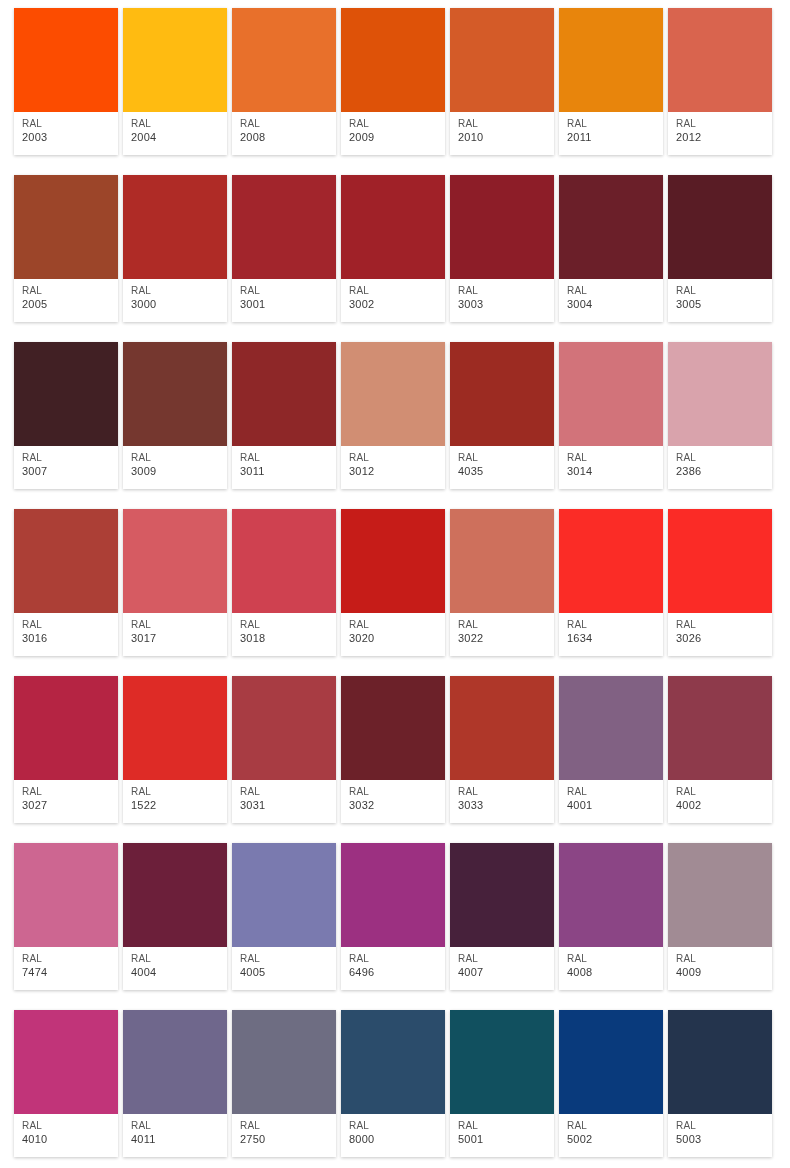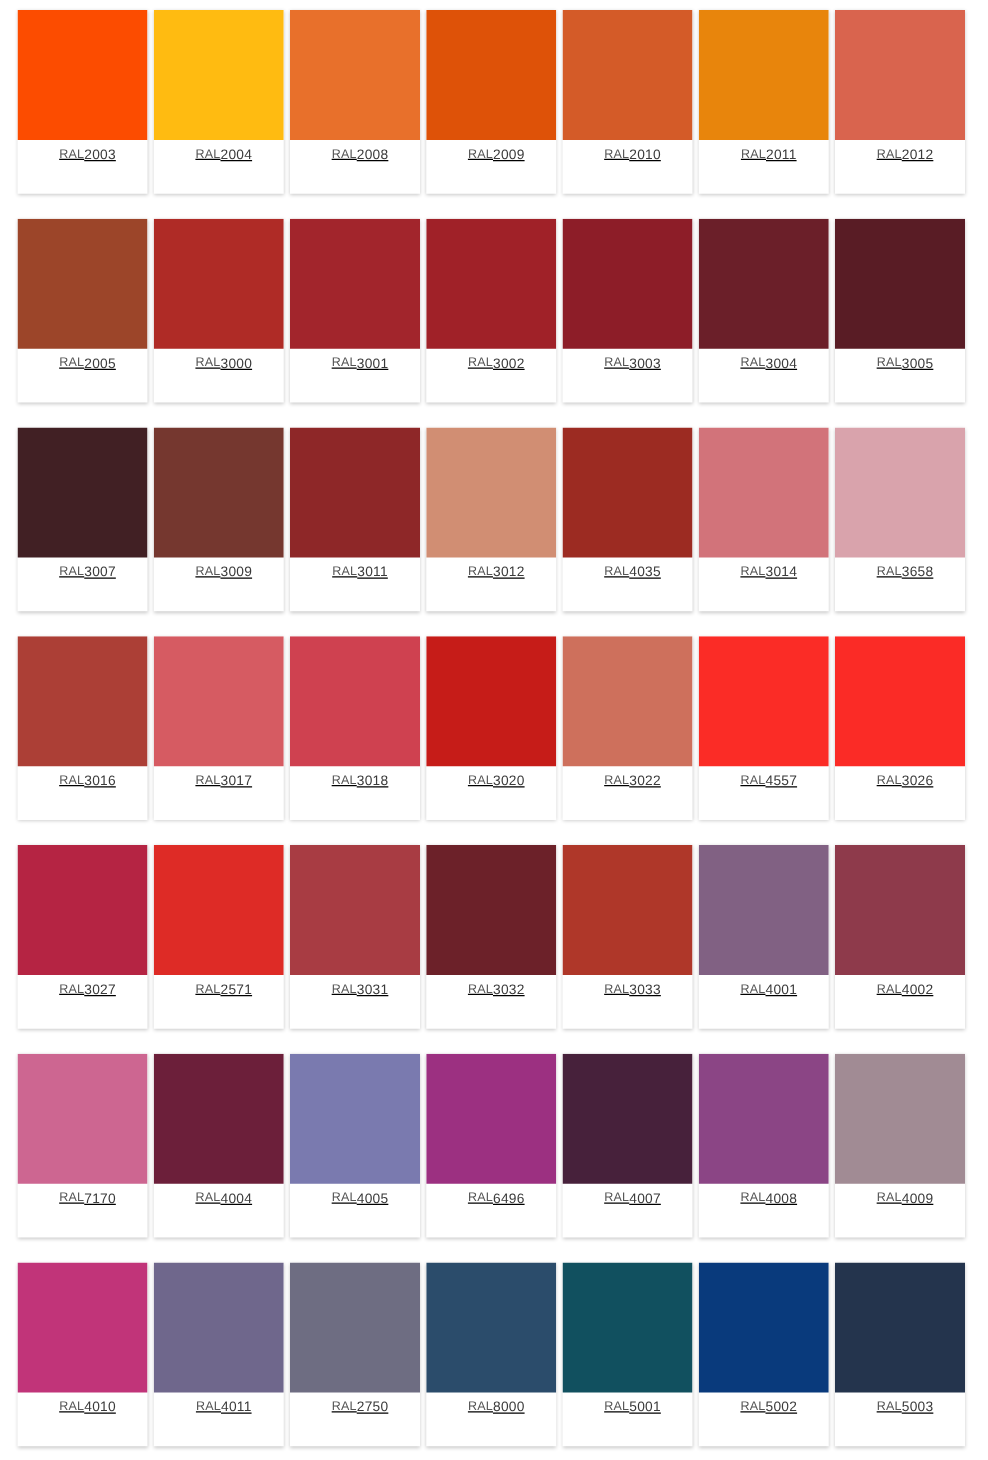--- a/index.html
+++ b/index.html
@@ -37,23 +37,22 @@
   .swatch-color {
     width: 100%;
     height: 104px;
     flex: 0 0 104px;
   }
 
   .swatch-label {
     flex: 1 1 auto;
     padding: 5px 0 0 8px;
     display: flex;
-    flex-direction: row;
-    justify-content: center;
-    text-decoration: underline;
+    flex-direction: column;
+    justify-content: flex-start;
   }
 
   .swatch-label .ral-prefix {
     font-size: 10px;
     line-height: 13px;
     color: #555555;
     letter-spacing: 0.2px;
   }
 
   .swatch-label .ral-code {
@@ -204,21 +203,21 @@
       <div class="swatch-color" style="background-color: rgb(210, 115, 122);"></div>
       <div class="swatch-label">
         <span class="ral-prefix">RAL</span>
         <span class="ral-code">3014</span>
       </div>
     </div>
     <div class="swatch-card">
       <div class="swatch-color" style="background-color: rgb(217, 163, 172);"></div>
       <div class="swatch-label">
         <span class="ral-prefix">RAL</span>
-        <span class="ral-code">3658</span>
+        <span class="ral-code">2386</span>
       </div>
     </div>
     <div class="swatch-card">
       <div class="swatch-color" style="background-color: rgb(172, 63, 54);"></div>
       <div class="swatch-label">
         <span class="ral-prefix">RAL</span>
         <span class="ral-code">3016</span>
       </div>
     </div>
     <div class="swatch-card">
@@ -246,42 +245,42 @@
       <div class="swatch-color" style="background-color: rgb(206, 112, 92);"></div>
       <div class="swatch-label">
         <span class="ral-prefix">RAL</span>
         <span class="ral-code">3022</span>
       </div>
     </div>
     <div class="swatch-card">
       <div class="swatch-color" style="background-color: rgb(251, 44, 38);"></div>
       <div class="swatch-label">
         <span class="ral-prefix">RAL</span>
-        <span class="ral-code">4557</span>
+        <span class="ral-code">1634</span>
       </div>
     </div>
     <div class="swatch-card">
       <div class="swatch-color" style="background-color: rgb(251, 43, 38);"></div>
       <div class="swatch-label">
         <span class="ral-prefix">RAL</span>
         <span class="ral-code">3026</span>
       </div>
     </div>
     <div class="swatch-card">
       <div class="swatch-color" style="background-color: rgb(181, 36, 67);"></div>
       <div class="swatch-label">
         <span class="ral-prefix">RAL</span>
         <span class="ral-code">3027</span>
       </div>
     </div>
     <div class="swatch-card">
       <div class="swatch-color" style="background-color: rgb(222, 43, 38);"></div>
       <div class="swatch-label">
         <span class="ral-prefix">RAL</span>
-        <span class="ral-code">2571</span>
+        <span class="ral-code">1522</span>
       </div>
     </div>
     <div class="swatch-card">
       <div class="swatch-color" style="background-color: rgb(168, 60, 67);"></div>
       <div class="swatch-label">
         <span class="ral-prefix">RAL</span>
         <span class="ral-code">3031</span>
       </div>
     </div>
     <div class="swatch-card">
@@ -309,21 +308,21 @@
       <div class="swatch-color" style="background-color: rgb(142, 58, 75);"></div>
       <div class="swatch-label">
         <span class="ral-prefix">RAL</span>
         <span class="ral-code">4002</span>
       </div>
     </div>
     <div class="swatch-card">
       <div class="swatch-color" style="background-color: rgb(205, 102, 145);"></div>
       <div class="swatch-label">
         <span class="ral-prefix">RAL</span>
-        <span class="ral-code">7170</span>
+        <span class="ral-code">7474</span>
       </div>
     </div>
     <div class="swatch-card">
       <div class="swatch-color" style="background-color: rgb(108, 31, 58);"></div>
       <div class="swatch-label">
         <span class="ral-prefix">RAL</span>
         <span class="ral-code">4004</span>
       </div>
     </div>
     <div class="swatch-card">

